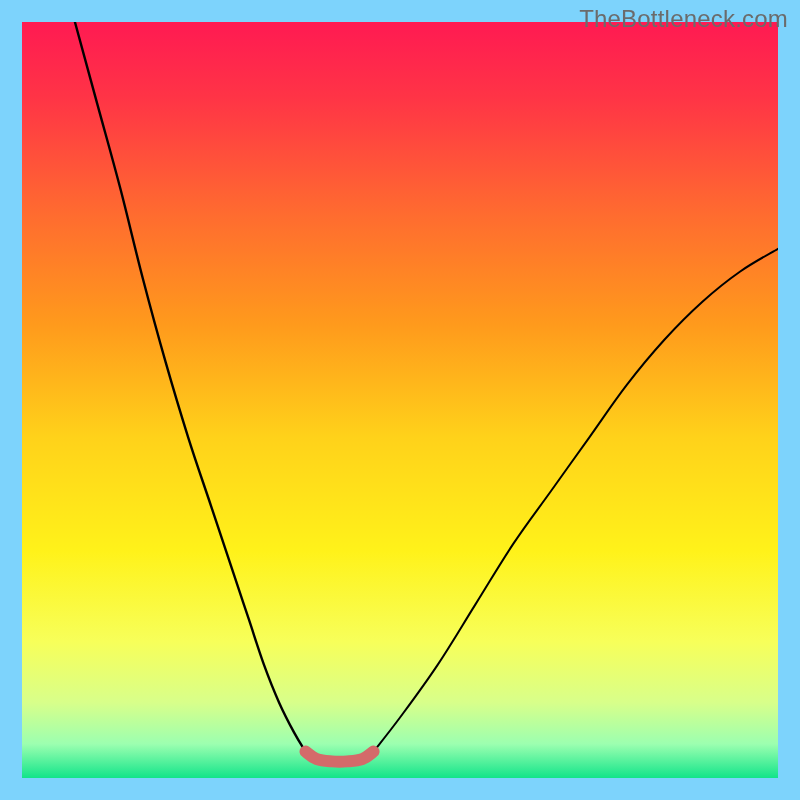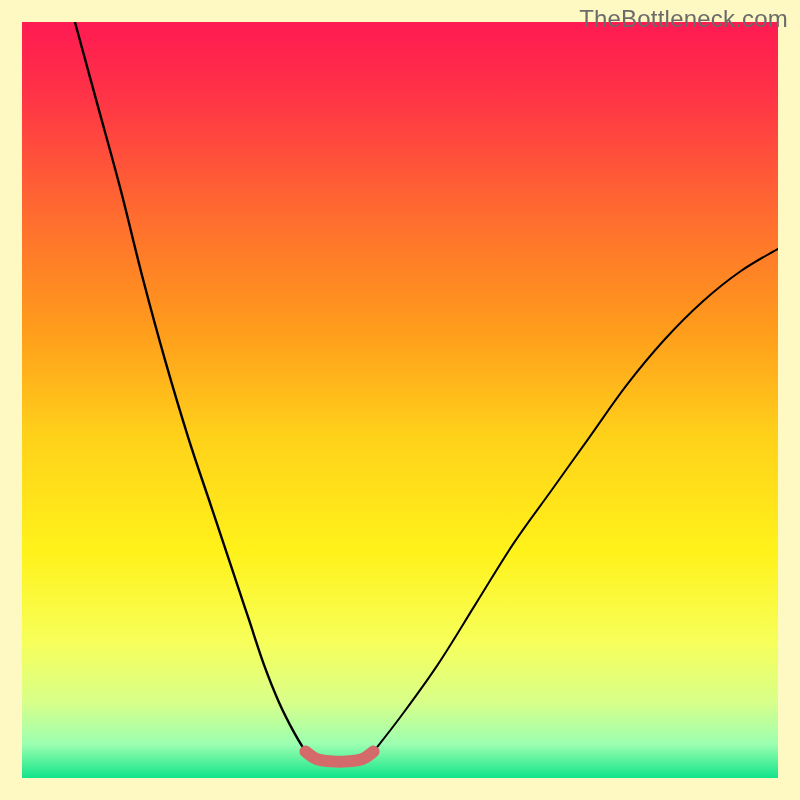--- a/index.html
+++ b/index.html
@@ -7,21 +7,21 @@
     width: 800px;
     height: 800px;
     background: #000;
     overflow: hidden;
     font-family: Arial, Helvetica, sans-serif;
   }
   .stage {
     position: relative;
     width: 800px;
     height: 800px;
-    background: #fef9c3;
+    background: #7dd3fc;
   }
   .plot-area {
     position: absolute;
     left: 22px;
     top: 22px;
     width: 756px;
     height: 756px;
     overflow: hidden;
   }
   .gradient {

